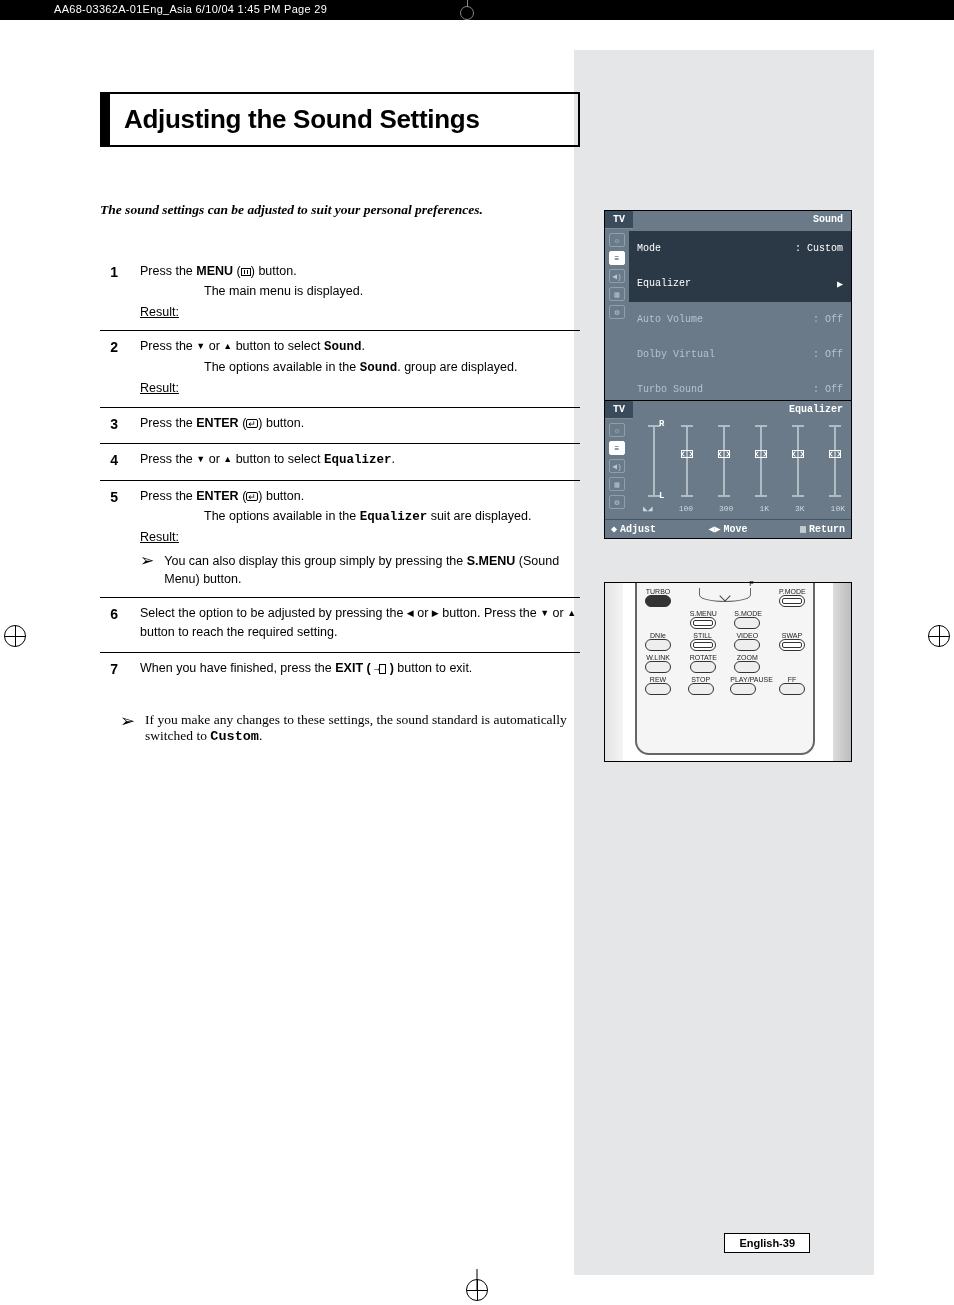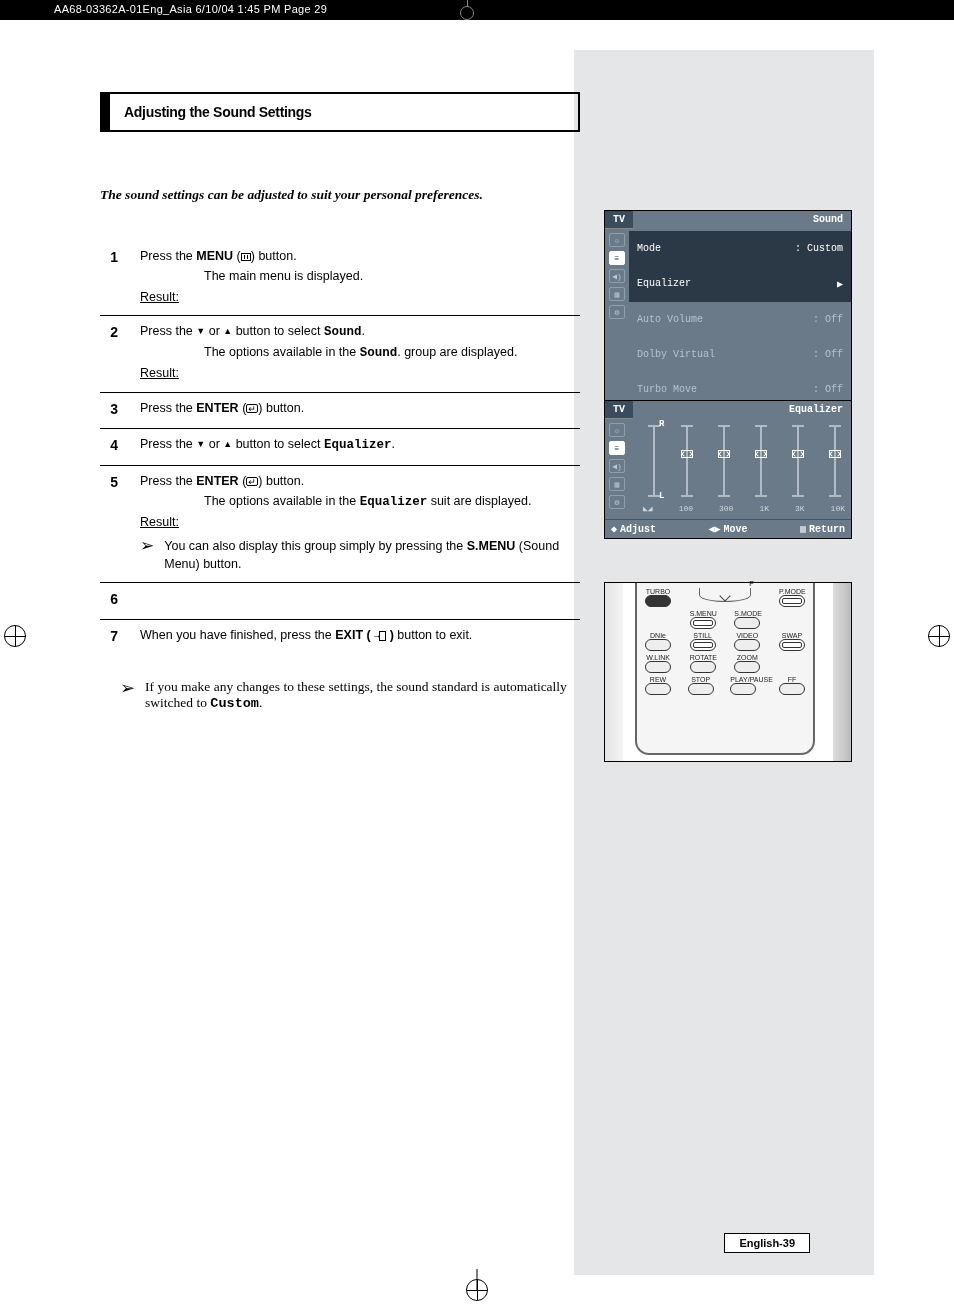--- a/index.html
+++ b/index.html
@@ -19,21 +19,21 @@
   .reg.h::before{top:50%;left:0;right:0;height:1px;}
   .reg.v::after{left:50%;top:0;bottom:0;width:1px;}
   .reg.circle{border:1px solid #000;border-radius:50%;}
   .reg-left {top:625px; left:4px;}
   .reg-right{top:625px; right:4px;}
   .reg-bottom{bottom:4px; left:50%; transform:translateX(-50%);}
   .reg-bottom-line{position:absolute;bottom:14px;left:50%;width:1px;height:22px;background:#000;transform:translateX(-50%);}
 
   .content { position:absolute; top:42px; left:70px; width:480px; }
   .title-box { border:2px solid #000; border-left:10px solid #000; padding:10px 16px 10px 14px; margin-bottom:55px; }
-  .title { font-size:14px; font-weight:900; letter-spacing:-0.3px; }
+  .title { font-size:26px; font-weight:900; letter-spacing:-0.3px; }
 
   .intro { font-style: italic; font-weight: bold; font-family: "Times New Roman", serif; font-size:13.5px; margin-bottom:38px; }
 
   .steps { font-size:12.5px; line-height:1.45; }
   .step { display:flex; gap:22px; padding:6px 0 9px 0; border-bottom:1px solid #000; }
   .step:last-of-type { border-bottom:none; }
   .step-num { width:18px; font-weight:900; font-size:14px; flex-shrink:0; text-align:right; }
   .step-body { flex:1; }
   .step-line { margin-bottom:2px; }
   .result-row { display:flex; gap:14px; margin-top:1px; }
@@ -145,21 +145,21 @@
             </div>
           <div class="osd-row">
               <span>Auto Volume</span>
               <span class="val">: Off</span>
             </div>
           <div class="osd-row">
               <span>Dolby Virtual</span>
               <span class="val">: Off</span>
             </div>
           <div class="osd-row">
-              <span>Turbo Move</span>
+              <span>Turbo Sound</span>
               <span class="val">: Off</span>
             </div>
           <div class="osd-row">
               <span>Pseudo Stereo</span>
               <span class="val">: Off</span>
             </div>
         </div>
       </div>
       <div class="osd-footer">
         <span>◆ <span>Move</span></span>
@@ -377,20 +377,23 @@
               </div>
             <div class="note-row">
                 <span class="note-arrow">➢</span>
                 <span><span>You can also display this group simply by pressing the </span><span class="bold">S.MENU</span><span> (Sound Menu) button.</span></span>
               </div>
           </div>
         </div>
 
         <div class="step">
           <div class="step-num">6</div>
+          <div class="step-body">
+            <div class="step-line"><span>Select the option to be adjusted by pressing the </span><span class="tri">◀</span><span> or </span><span class="tri">▶</span><span> button. Press the </span><span class="tri">▼</span><span> or </span><span class="tri">▲</span><span> button to reach the required setting.</span></div>
+          </div>
         </div>
 
         <div class="step">
           <div class="step-num">7</div>
           <div class="step-body">
             <div class="step-line"><span>When you have finished, press the </span><span class="bold">EXIT ( </span><span class="exit-icon icon-inline"></span><span class="bold"> )</span><span> button to exit.</span></div>
           </div>
         </div>
       </div>
 

